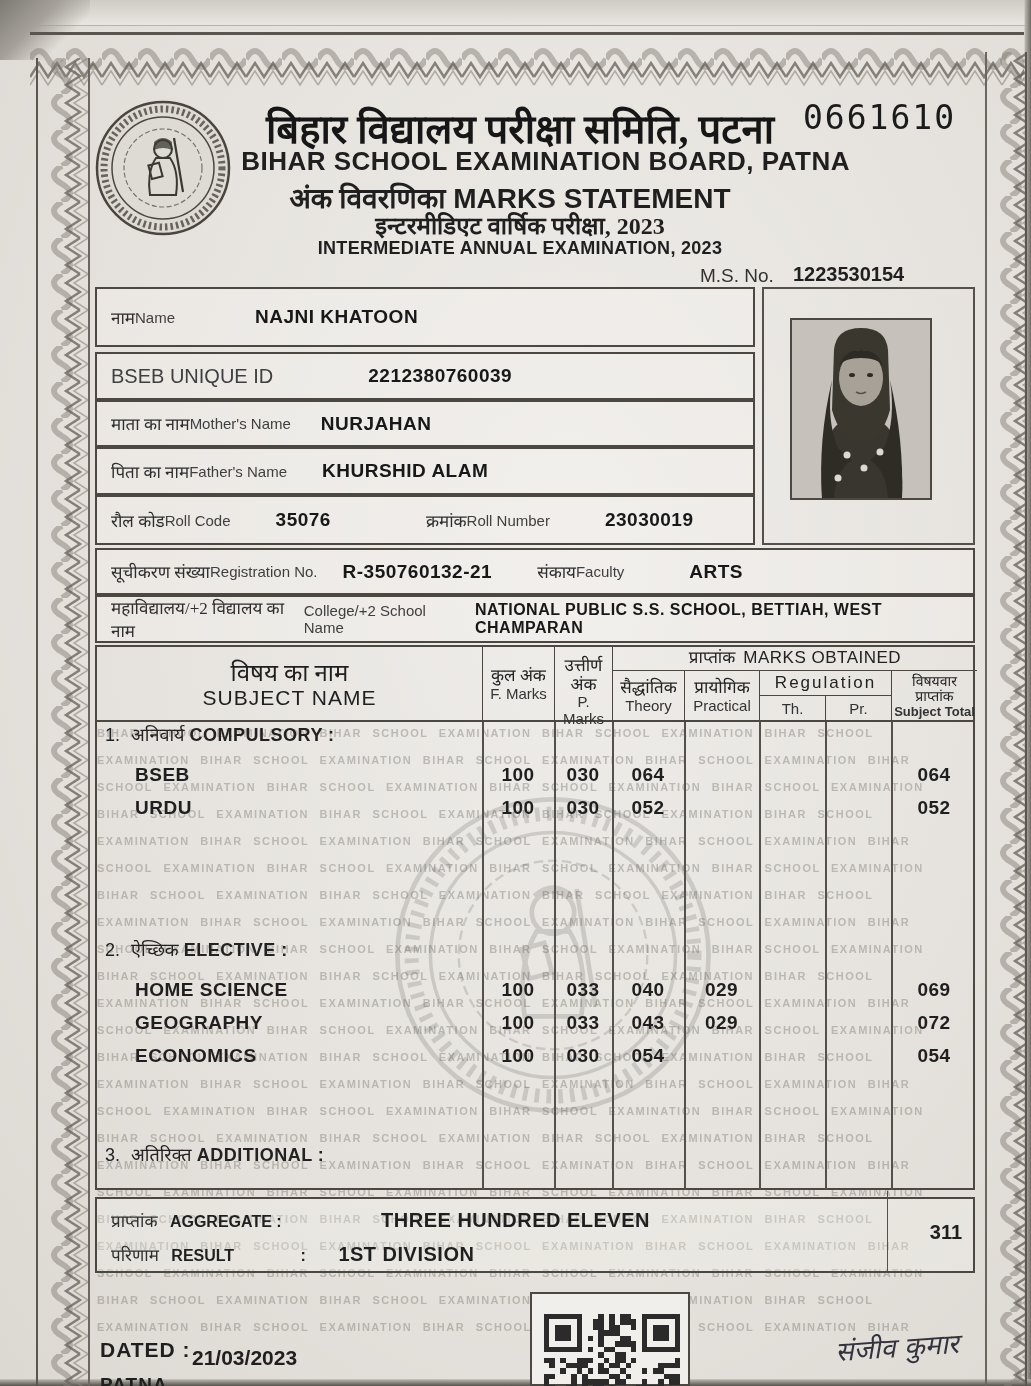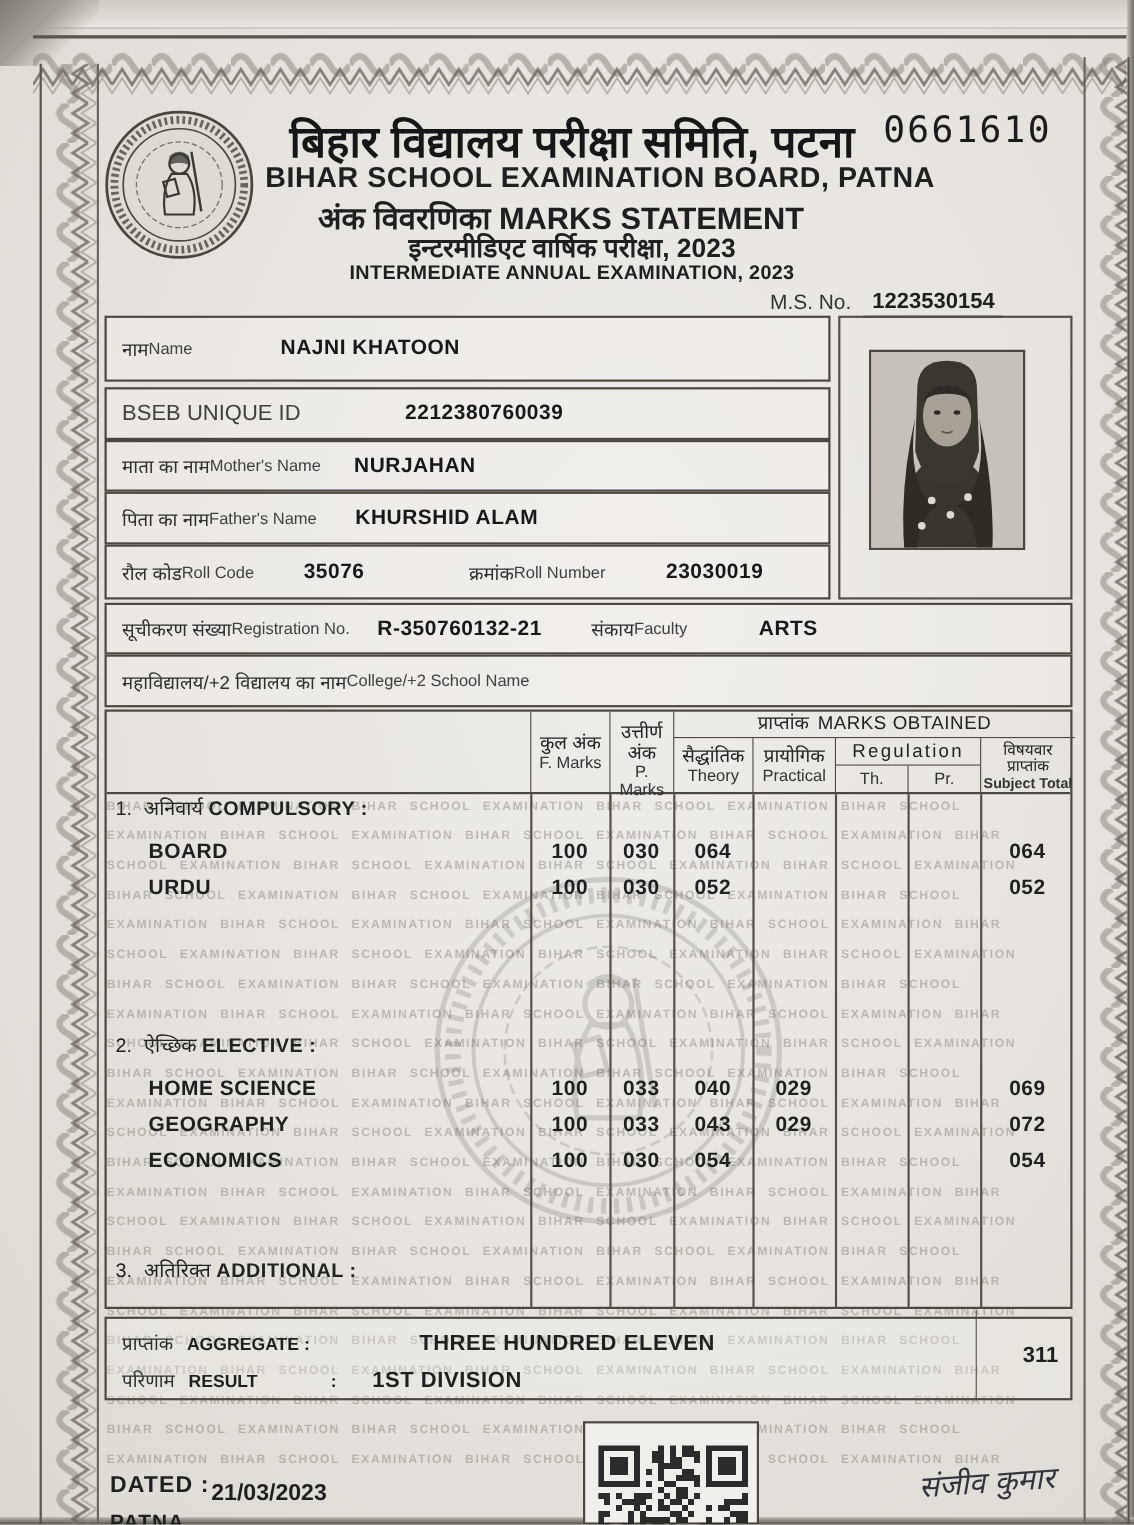--- a/index.html
+++ b/index.html
@@ -18,21 +18,21 @@
   .scan-edge-bottom{position:absolute;left:0;bottom:0;width:100%;height:7px;background:linear-gradient(0deg,#55524d,#b5b1aa 90%,transparent);}
 
   
   .band{position:absolute;}
   .band-top{left:30px;top:32px;width:994px;height:62px;border-top:3px solid #5a554e;}
   .band-left{left:36px;top:58px;width:54px;height:1328px;border-left:2px solid #5a554e;border-right:2px solid #6b665f;}
   .band-right{left:985px;top:52px;width:42px;height:1334px;border-left:2px solid #6b665f;border-right:2px solid #5a554e;}
   .band svg{position:absolute;inset:0;width:100%;height:100%;}
 
   .abs{position:absolute;}
-  .hi{font-family:Liberation Sans, sans-serif;}
+  .hi{font-family:Liberation Serif, serif;}
   .val{font-weight:bold;color:#181818;letter-spacing:.5px;}
 
   
   .serial{font-family:"DejaVu Sans Mono",monospace;font-size:33px;letter-spacing:2px;color:#1b1b1b;}
   .title-hi{font-size:40px;font-weight:bold;color:#161616;}
   .title-en{font-size:26px;font-weight:bold;letter-spacing:.5px;}
   .subtitle{font-size:28px;font-weight:bold;}
   .exam-hi{font-size:24px;font-weight:bold;}
   .exam-en{font-size:18px;font-weight:bold;letter-spacing:.3px;}
   .msno-label{font-size:19px;color:#333;}
@@ -217,20 +217,21 @@
         <span class="flabel-hi hi" style="margin-left:45px">संकाय</span>
         <span class="flabel-en">Faculty</span>
         <span class="fval val" style="margin-left:65px">ARTS</span>
       </div>
     </div>
 
     <div class="ibox" style="left:95px;top:595px;width:880px;height:48px">
       <div class="inner" style="padding-left:14px">
         <span class="flabel-hi hi">महाविद्यालय/+2 विद्यालय का नाम</span>
         <span class="flabel-en">College/+2 School Name</span>
+        <span class="fval val" style="margin-left:12px;font-size:16px">NATIONAL PUBLIC S.S. SCHOOL, BETTIAH, WEST CHAMPARAN</span>
       </div>
     </div>
 
     <div class="photo-outer"></div>
     <div class="photo-frame">
       <svg width="138" height="178" viewBox="0 0 138 178">
         <rect width="138" height="178" fill="#c6c2bb"></rect>
         <rect width="138" height="178" fill="url(#noise)" opacity="0"></rect>
         <path d="M30,178 C28,130 36,108 52,100 L86,100 C102,108 112,130 110,178 Z" fill="#39362f"></path>
         <path d="M42,30 Q44,8 69,8 Q94,8 96,30 L98,90 Q90,120 69,122 Q48,120 40,90 Z" fill="#3a372f"></path>
@@ -243,20 +244,24 @@
         <path d="M98,60 Q104,100 92,128 L78,140 Q94,150 96,178 L110,178 Q112,120 98,60 Z" fill="#2f2c26"></path>
         <circle cx="55" cy="135" r="3.5" fill="#ddd9d2"></circle>
         <circle cx="72" cy="148" r="3.5" fill="#ddd9d2"></circle>
         <circle cx="88" cy="132" r="3.5" fill="#ddd9d2"></circle>
         <circle cx="46" cy="158" r="3.5" fill="#ddd9d2"></circle>
       </svg>
     </div>
 
     <div class="mtable">
       <div class="mt-head">
+        <div class="hcell" style="left:0;top:0;width:385px;height:75px">
+          <span class="hi" style="font-size:24px">विषय का नाम</span>
+          <span style="font-size:21px;letter-spacing:1px">SUBJECT NAME</span>
+        </div>
         <div class="hcell bl" style="left:385px;top:0;width:72px;height:75px">
           <span class="h1 hi">कुल अंक</span>
           <span class="h2">F. Marks</span>
         </div>
         <div class="hcell bl" style="left:457px;top:0;width:58px;height:90px">
           <span class="h1 hi">उत्तीर्ण अंक</span>
           <span class="h2">P. Marks</span>
         </div>
         <div class="hcell bl bb" style="left:515px;top:0;width:365px;height:24px;flex-direction:row;gap:8px">
           <span class="h1 hi">प्राप्तांक</span>
@@ -288,21 +293,21 @@
         <div class="vline" style="left:385px"></div>
         <div class="vline" style="left:457px"></div>
         <div class="vline" style="left:515px"></div>
         <div class="vline" style="left:587px"></div>
         <div class="vline" style="left:662px"></div>
         <div class="vline" style="left:728px"></div>
         <div class="vline" style="left:794px"></div>
       <div class="tsection sec-0">
             <div class="sec-label"><span class="sec-num">1. </span><span class="sec-hi hi">अनिवार्य</span> <span class="sec-en">COMPULSORY :</span></div>
             <div class="mrow">
-              <div class="c subj">BOARD</div>
+              <div class="c subj">BSEB</div>
               <div class="c ">100</div>
               <div class="c ">030</div>
               <div class="c ">064</div>
               <div class="c "></div>
               <div class="c "></div>
               <div class="c "></div>
               <div class="c ">064</div>
             </div>
             <div class="mrow">
               <div class="c subj">URDU</div>

